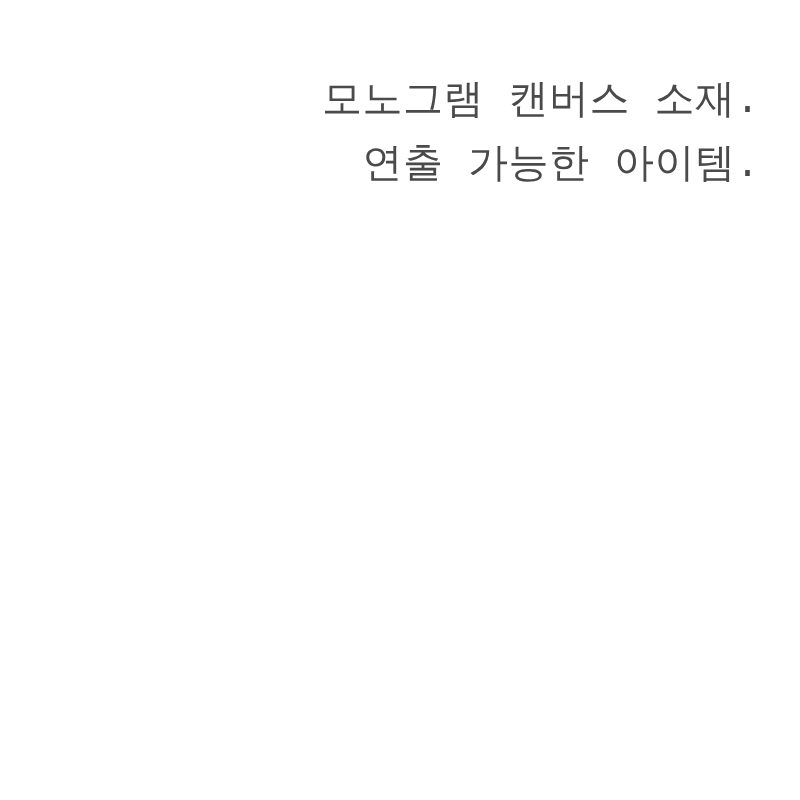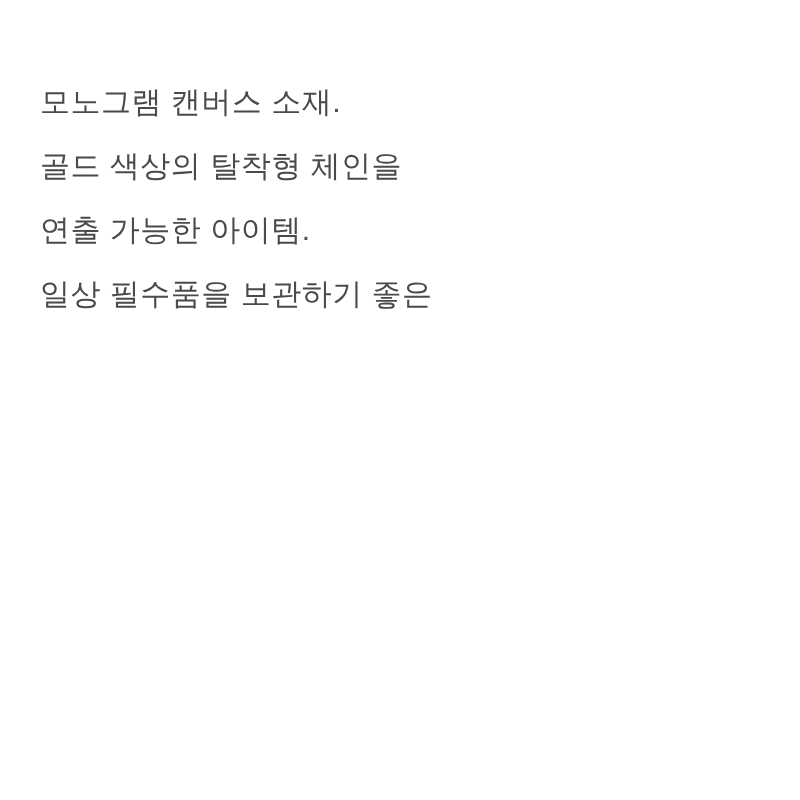--- a/index.html
+++ b/index.html
@@ -19,31 +19,29 @@
     box-sizing: border-box;
     padding: 70px 40px 60px 40px;
     display: flex;
     flex-direction: column;
     align-items: center;
     justify-content: flex-start;
   }
   .desc-line {
     display: block;
     width: 100%;
-    text-align: left;
+    text-align: right;
     color: #4a4a4a;
-    font-size: 30px;
+    font-size: 40px;
     line-height: 64px;
     letter-spacing: 0.5px;
     font-weight: 400;
     white-space: pre;
-    font-family: Liberation Sans, sans-serif;
+    font-family: Liberation Mono, monospace;
   }
 </style>
 </head>
 <body>
 
 <div id="product-description">
   <span class="desc-line">모노그램 캔버스 소재.</span>
-  <span class="desc-line">골드 색상의 탈착형 체인을</span>
   <span class="desc-line">연출 가능한 아이템.</span>
-  <span class="desc-line">일상 필수품을 보관하기 좋은</span>
 </div>
 
 </body></html>

